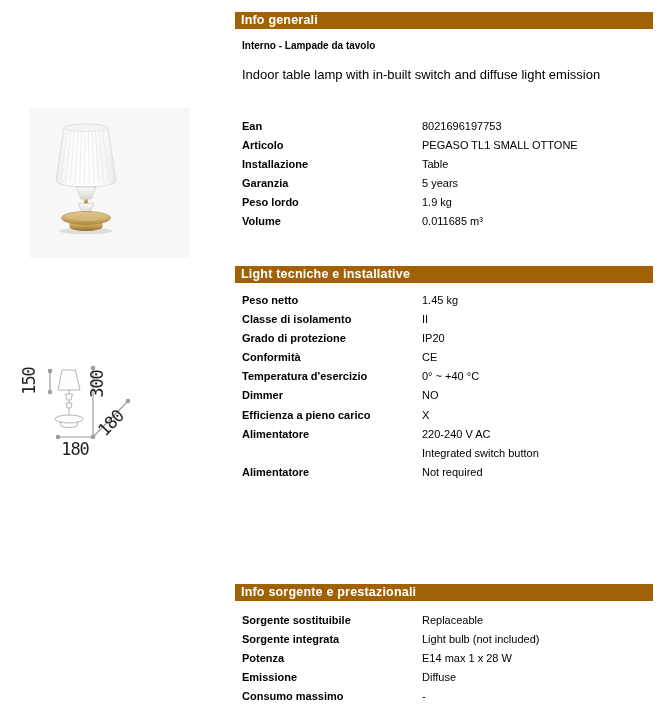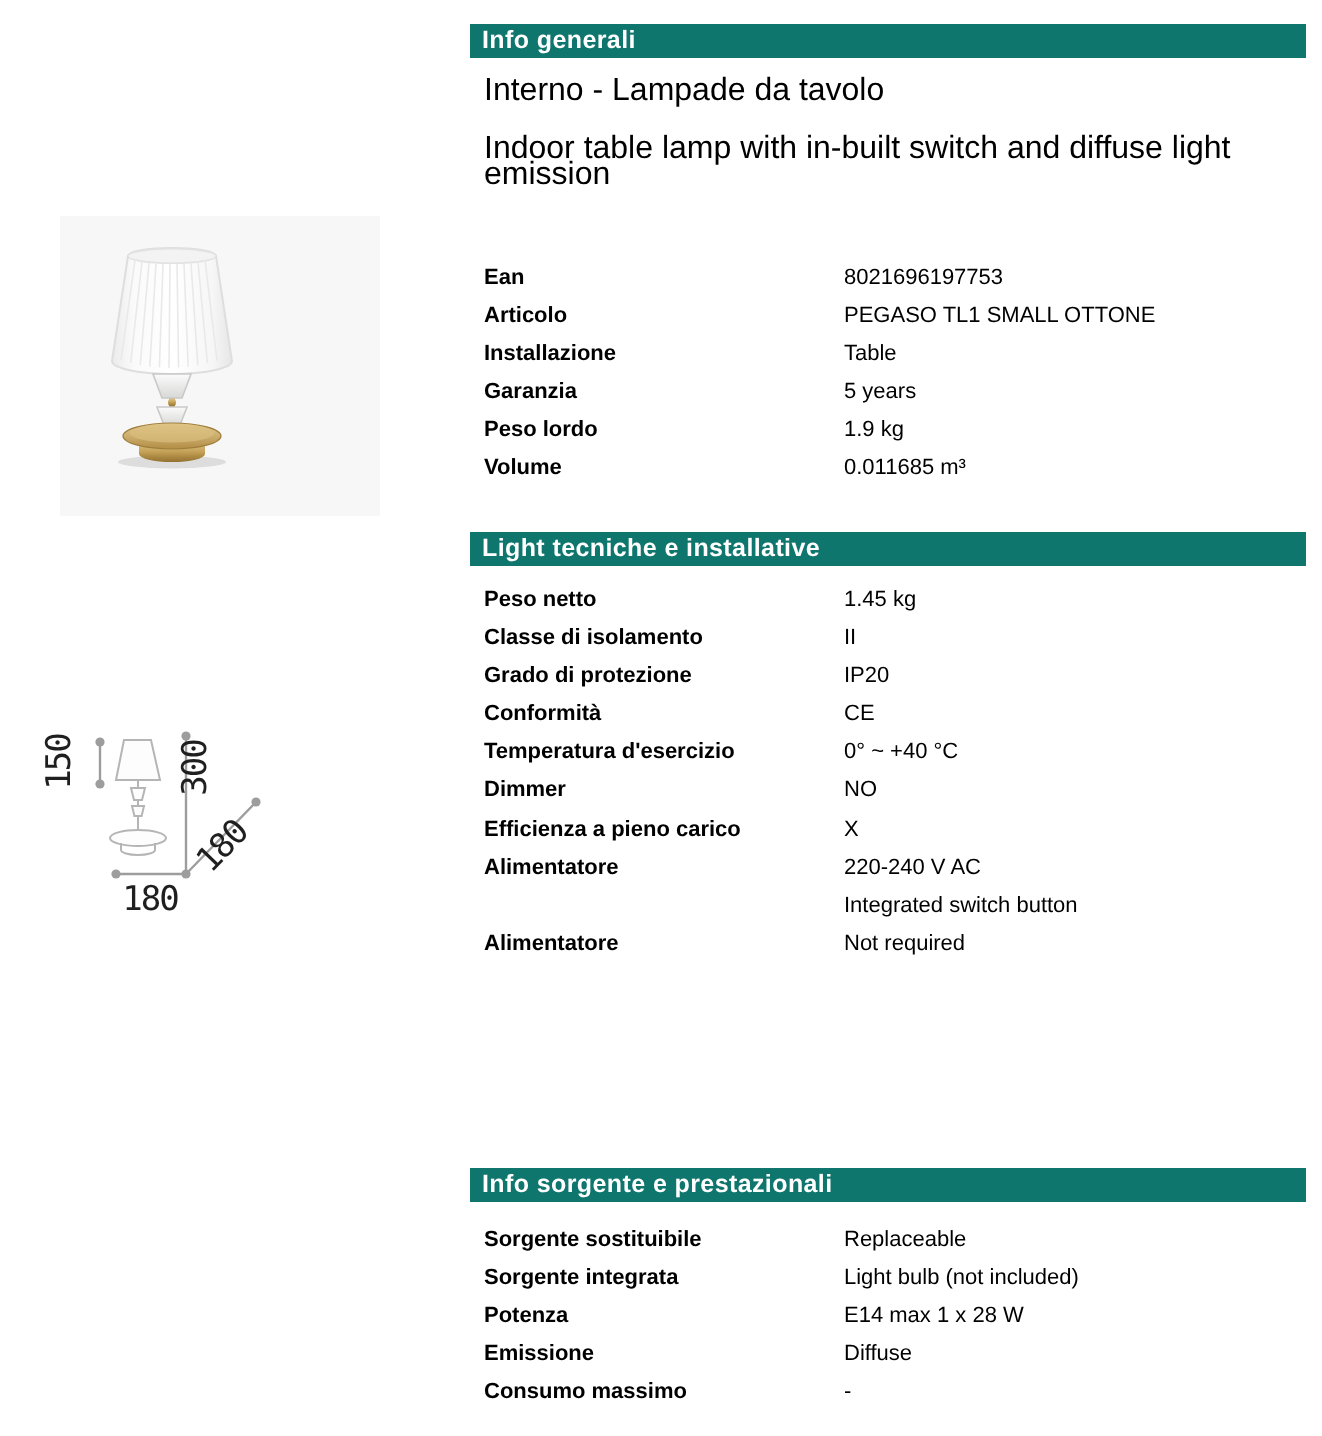--- a/index.html
+++ b/index.html
@@ -17,33 +17,33 @@
   .photo-wrap { position: absolute; left: 30px; top: 108px; width: 160px; height: 150px; }
   .dim-wrap   { position: absolute; left: 22px; top: 356px; width: 128px; height: 112px; }
 
   
   .section { position: absolute; left: 235px; width: 418px; }
   #sec1 { top: 12px; }
   #sec2 { top: 266px; }
   #sec3 { top: 584px; }
 
   .sec-header {
-    height: 17px; background: #0f766e;
+    height: 17px; background: #a16207;
     color: #ffffff; font-weight: bold; font-size: 12.5px;
     line-height: 17px; padding-left: 6px;
     letter-spacing: 0.2px;
     box-sizing: border-box;
   }
   .subtitle {
     margin: 10px 0 0 7px;
-    font-weight: normal; font-size: 16px; line-height: 13px;
+    font-weight: bold; font-size: 10px; line-height: 13px;
   }
   .description {
     margin: 16px 0 0 7px;
-    font-size: 16px; line-height: 13px;
+    font-size: 13px; line-height: 13px;
   }
   .rows { margin-left: 7px; }
   #sec1 .rows { margin-top: 36px; }
   #sec2 .rows { margin-top: 8px; }
   #sec3 .rows { margin-top: 10px; }
 
   .row { display: flex; height: 19.1px; line-height: 19.1px; font-size: 11px; }
   .row .lbl { width: 180px; font-weight: bold; flex: none; }
   .row .val { flex: 1; }
   .row.tall { height: 38.2px; align-items: flex-start; }

